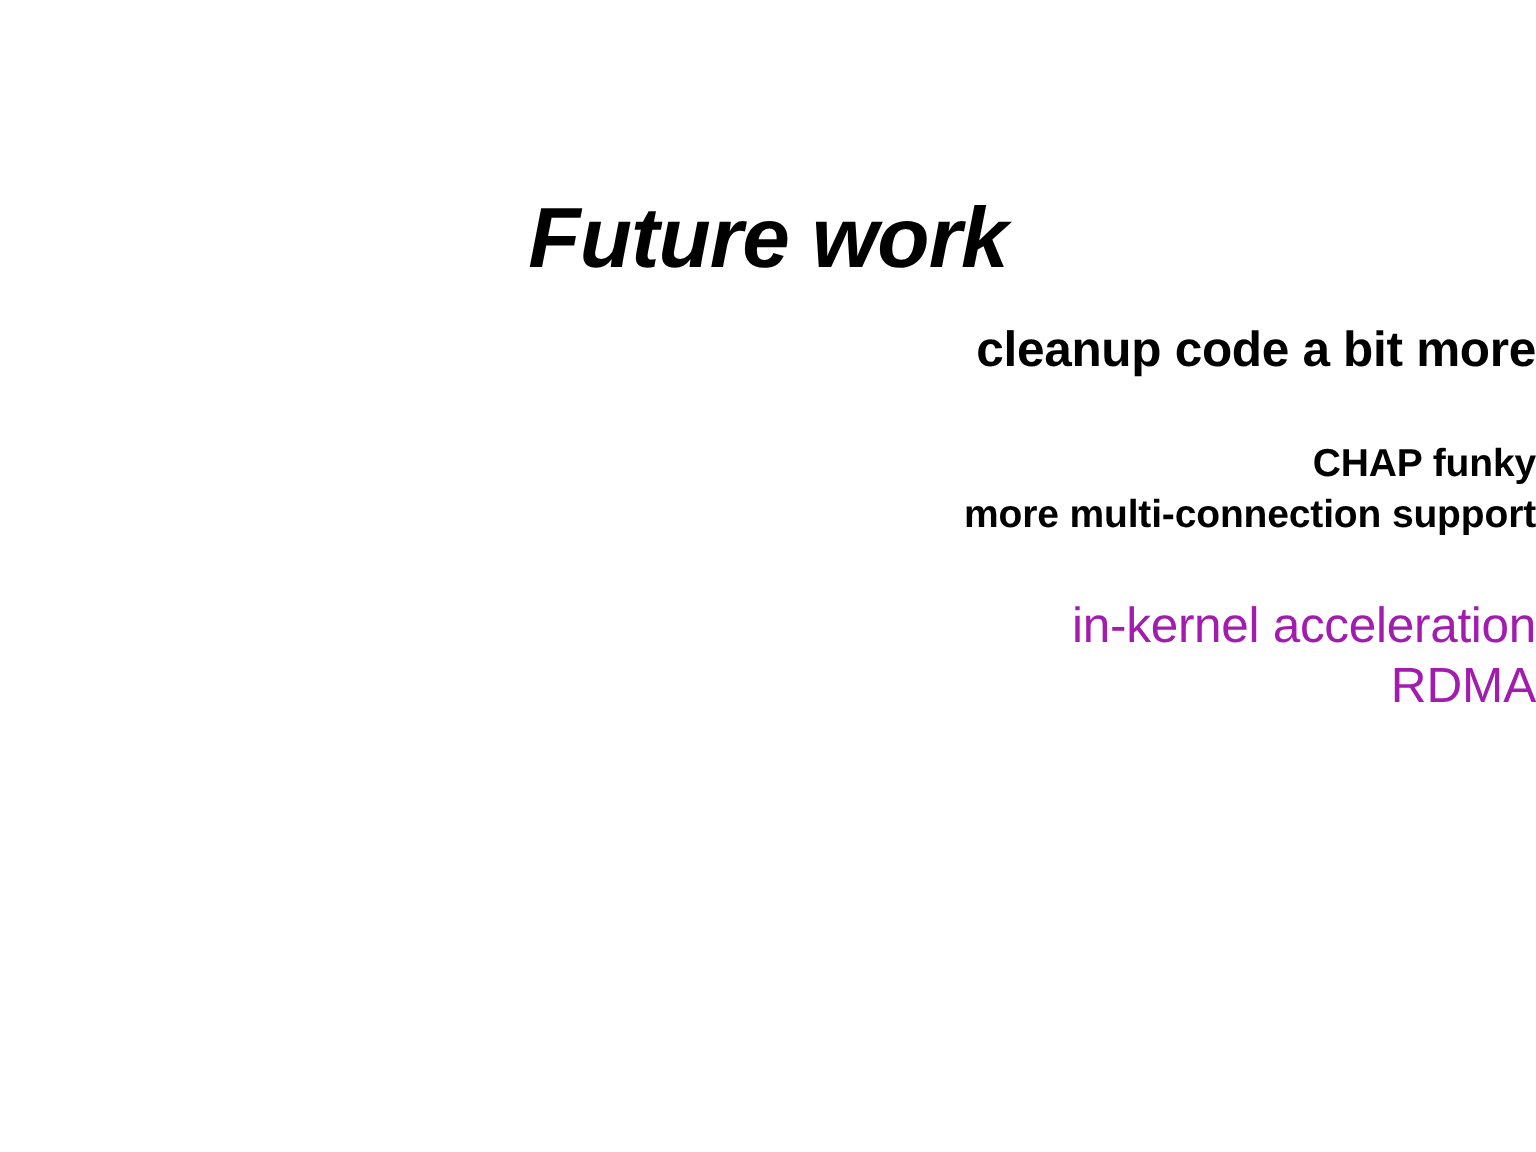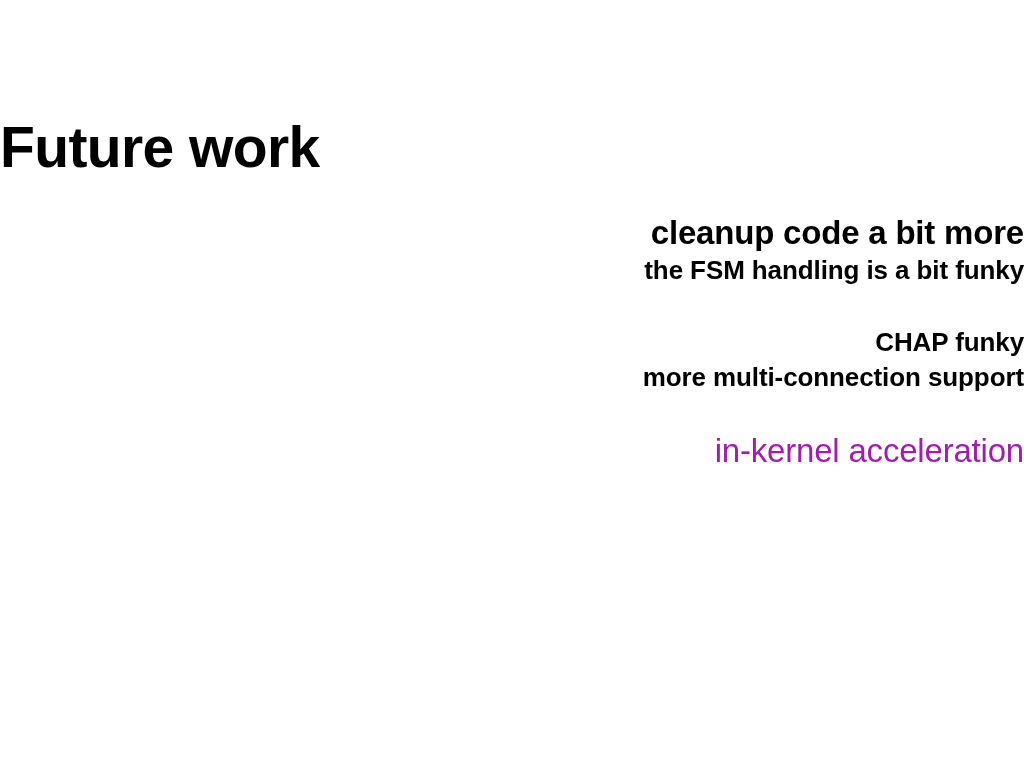--- a/index.html
+++ b/index.html
@@ -23,28 +23,29 @@
     height: 768px;
     background: #ffffff;
     box-sizing: border-box;
   }
 
   
   .slide-title {
     position: absolute;
     left: 0;
     right: 0;
-    top: 80px;
-    text-align: left;
+    top: 92px;
+    text-align: center;
     font-size: 57px;
     font-weight: 800;
     line-height: 1.04;
     letter-spacing: -0.6px;
     color: #000000;
     white-space: nowrap;
+    font-style: italic;
   }
 
   
   .content {
     position: absolute;
     left: 0;
     right: 0;
     top: 214px;
     text-align: center;
   }
@@ -100,26 +101,26 @@
 <body>
 
 <div class="slide">
 
   <h1 class="slide-title">Future work</h1>
 
   <div class="content">
 
     <div class="block">
       <span class="line lvl1">cleanup code a bit more</span>
-      <span class="line lvl2">the FSM handling is a bit funky</span>
     </div>
 
     <div class="block">
       <span class="line lvl2">CHAP funky</span>
       <span class="line lvl2">more multi-connection support</span>
     </div>
 
     <div class="block dimmed">
       <span class="line lvl1">in-kernel acceleration</span>
+      <span class="line lvl2">RDMA</span>
     </div>
 
   </div>
 </div>
 
 </body></html>

